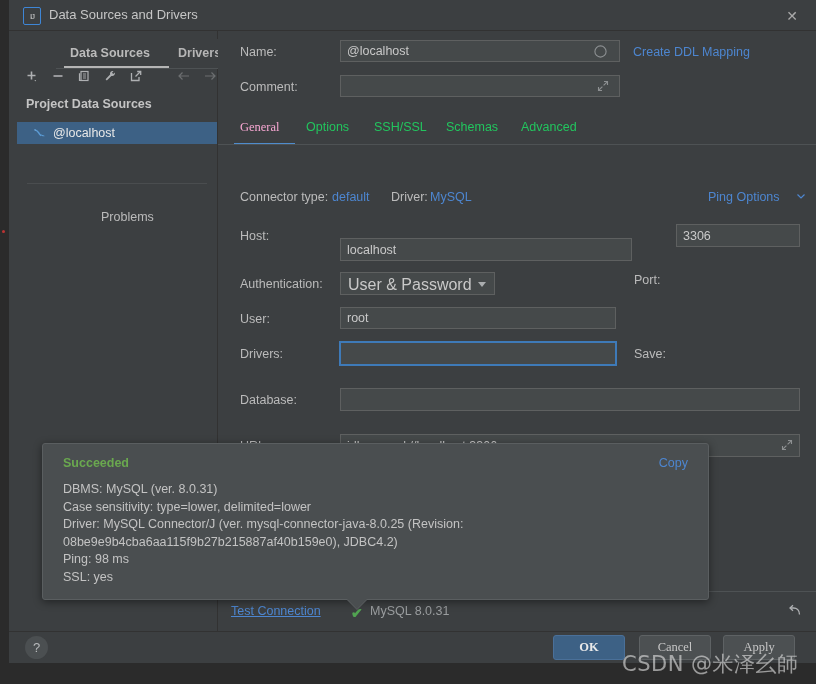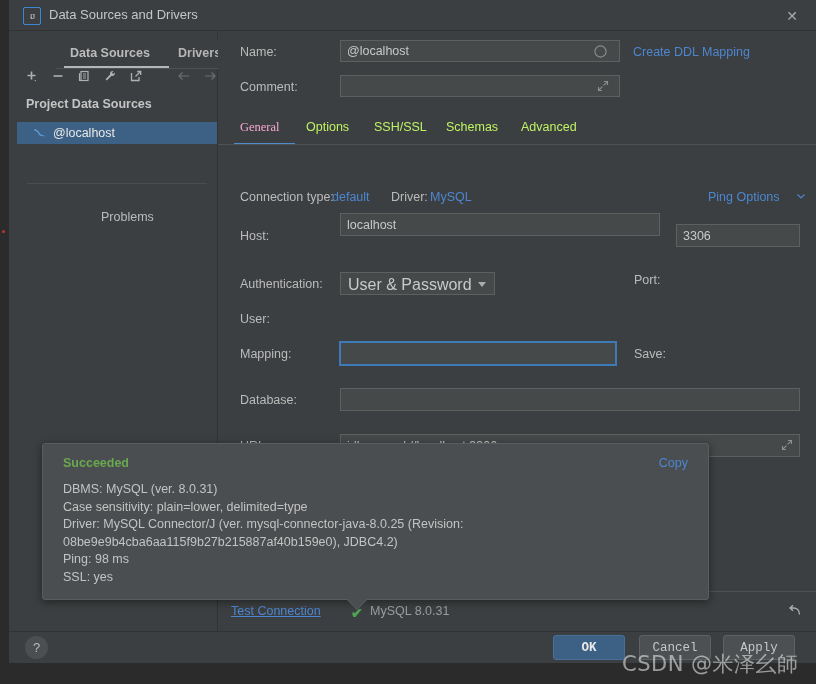--- a/index.html
+++ b/index.html
@@ -171,21 +171,21 @@
     border-left: 4.5px solid transparent;
     border-right: 4.5px solid transparent;
     border-top: 5px solid #aaadaf;
   }
 
   
   .ctabs {
     position: absolute; left: 0; top: 83px; width: 598px; height: 31px;
   }
   .ctab {
-    position: absolute; top: 6px; font-size: 12.5px; color: #bef264; cursor: pointer;
+    position: absolute; top: 6px; font-size: 12.5px; color: #22c55e; cursor: pointer;
   }
   .ctab.active { color: #f9a8d4; font-family: Liberation Serif, serif; }
   .ctabs .underline {
     position: absolute; top: 29px; height: 2px; background: #4f8ccc;
   }
   .ctabs .base {
     position: absolute; left: 0; top: 30px; width: 598px; height: 1px;
     background: #4e5254;
   }
 
@@ -248,21 +248,21 @@
   .help-btn {
     position: absolute; left: 16px; top: 4px; width: 23px; height: 23px;
     border-radius: 50%; background: #4b4f51;
     display: flex; align-items: center; justify-content: center;
     color: #b8babc; font-size: 13px; cursor: pointer;
   }
   .btn {
     position: absolute; top: 3px; height: 25px;
     background: #4c5052; border: 1px solid #5e6264; border-radius: 3px;
     color: #c6c6c6; font-size: 12.5px;
-    font-family: Liberation Mono, monospace;
+    font-family: Liberation Serif, serif;
     cursor: pointer;
     display: flex; align-items: center; justify-content: center;
   }
   .btn.primary {
     background: #3d6185; border-color: #4a7099; color: #e9e9e9; font-weight: bold;
   }
 
   .watermark {
     position: absolute; left: 622px; top: 650px;
     font-size: 21px; color: rgba(225,225,225,0.62);
@@ -387,45 +387,46 @@
       <div class="ctabs">
         <div class="ctab active" style="left:22px;">General</div>
         <div class="ctab" style="left:88px;">Options</div>
         <div class="ctab" style="left:156px;">SSH/SSL</div>
         <div class="ctab" style="left:228px;">Schemas</div>
         <div class="ctab" style="left:303px;">Advanced</div>
         <div class="underline" style="left:16px; width:61px;"></div>
         <div class="base"></div>
       </div>
 
-      <div class="row-label" style="left:22px; top:159px;">Connection type:</div>
+      <div class="row-label" style="left:22px; top:159px;">Connector type:</div>
       <div class="link" style="left:114px; top:159px;">default</div>
       <div class="row-label" style="left:173px; top:159px;">Driver:</div>
       <div class="link" style="left:212px; top:159px;">MySQL</div>
       <div class="link" style="left:490px; top:159px;">Ping Options</div>
       <div class="field-icon" style="left:578px; top:160px; width:10px; height:10px; color:#4d86d0;">
         <svg width="10" height="10" viewBox="0 0 10 10">
           <path d="M1.5 3.5 L5 7 L8.5 3.5" stroke="#4d86d0" stroke-width="1.2" fill="none"></path>
         </svg>
       </div>
 
       <div class="row-label" style="left:22px; top:198px;">Host:</div>
-      <input class="field" style="left: 122px; top: 182px; width: 320px; height: 23px;" type="text" value="localhost">
+      <input class="field" style="left: 122px; top: 207px; width: 292px; height: 23px;" type="text" value="localhost">
       <div class="row-label" style="left:416px; top:198px;margin-top:44px;">Port:</div>
       <input class="field" style="left: 458px; top: 193px; width: 124px; height: 23px;" type="text" value="3306">
 
       <div class="row-label" style="left:22px; top:246px;">Authentication:</div>
       <div class="combo" style="left:122px; top:241px; width:155px; height:23px;">
         <div class="cval">User &amp; Password</div>
         <div class="carrow"></div>
       </div>
 
       <div class="row-label" style="left:22px; top:281px;">User:</div>
-
-      <div class="row-label" style="left:22px; top:316px;">Mapping:</div>
+      <input class="field" style="left: 122px; top: 276px; width: 276px; height: 22px;" type="text" value="root">
+
+      <div class="row-label" style="left:22px; top:316px;">Drivers:</div>
       <input class="field focused" style="left: 121px; top: 310px; width: 278px; height: 25px;" type="password" autofocus="" value="">
       <div class="row-label" style="left:416px; top:316px;">Save:</div>
 
       <div class="row-label" style="left:22px; top:362px;">Database:</div>
       <input class="field" style="left: 122px; top: 357px; width: 460px; height: 23px;" type="text" value="">
 
       <div class="row-label" style="left:22px; top:408px;">URL:</div>
       <input class="field" style="left: 122px; top: 403px; width: 460px; height: 23px;" type="text" value="jdbc:mysql://localhost:3306">
       <div class="field-icon" style="left:562px; top:407px; width:14px; height:14px;">
         <svg width="14" height="14" viewBox="0 0 14 14">
@@ -448,21 +449,21 @@
           <path d="M7 3.2 L4 6 L7 8.8" stroke="#b0b2b4" stroke-width="1.3" fill="none"></path>
         </svg>
       </div>
     </div>
 
     <div class="balloon">
       <div class="ttl">Succeeded</div>
       <div class="copy">Copy</div>
       <div class="body">
         <div>DBMS: MySQL (ver. 8.0.31)</div>
-        <div>Case sensitivity: plain=lower, delimited=type</div>
+        <div>Case sensitivity: type=lower, delimited=lower</div>
         <div>Driver: MySQL Connector/J (ver. mysql-connector-java-8.0.25 (Revision: 08be9e9b4cba6aa115f9b27b215887af40b159e0), JDBC4.2)</div>
         <div>Ping: 98 ms</div>
         <div>SSL: yes</div>
       </div>
       <div class="arrow"></div>
     </div>
 
     <div class="buttonbar">
       <div class="help-btn">?</div>
       <button class="btn primary" style="left:544px; width:72px;">OK</button>

